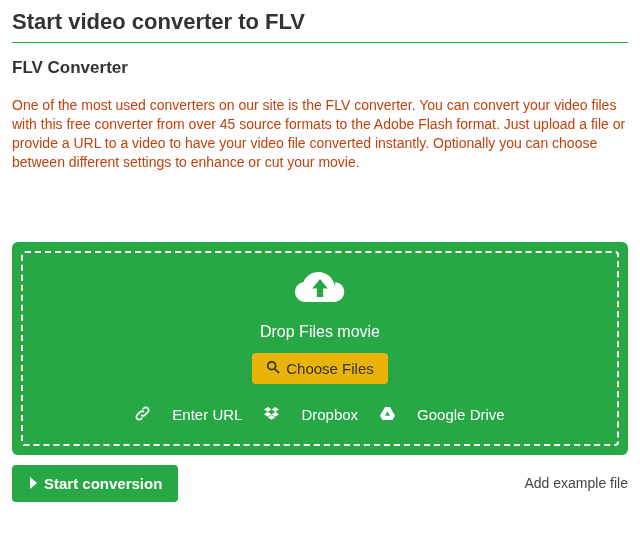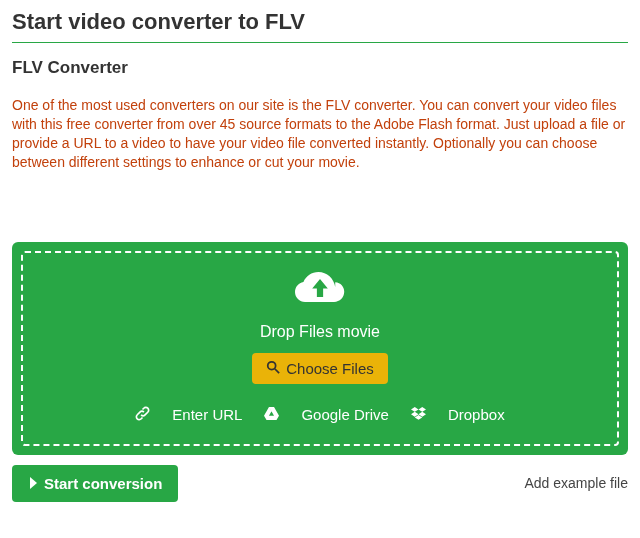--- a/index.html
+++ b/index.html
@@ -166,32 +166,32 @@
           <span>
             <svg viewBox="0 0 16 16">
                 <path d="M6.5 9.5a3 3 0 0 0 4.24 0l2.83-2.83a3 3 0 1 0-4.24-4.24L8 3.76M9.5 6.5a3 3 0 0 0-4.24 0L2.43 9.33a3 3 0 1 0 4.24 4.24L8 12.24" fill="none" stroke="#fff" stroke-width="1.8"></path>
               </svg>
           </span>
           <span>Enter URL</span>
         </button>
         <button class="source-btn">
           <span>
             <svg viewBox="0 0 16 16">
+                <path d="M4 1 0 3.6l4 2.6 4-2.6zM12 1 8 3.6l4 2.6 4-2.6zM0 8.8l4 2.6 4-2.6-4-2.6zM12 6.2 8 8.8l4 2.6 4-2.6zM4 12.2l4 2.4 4-2.4-4-2.6z"></path>
+              </svg>
+          </span>
+          <span>Dropbox</span>
+        </button>
+        <button class="source-btn">
+          <span>
+            <svg viewBox="0 0 16 16">
                 <path d="M5.3 1h5.4L16 10.3H10.7zM0 10.3 2.7 15h10.6l2.7-4.7zM5.3 1 0 10.3l2.7 4.7L8 5.7z"></path>
               </svg>
           </span>
           <span>Google Drive</span>
-        </button>
-        <button class="source-btn">
-          <span>
-            <svg viewBox="0 0 16 16">
-                <path d="M4 1 0 3.6l4 2.6 4-2.6zM12 1 8 3.6l4 2.6 4-2.6zM0 8.8l4 2.6 4-2.6-4-2.6zM12 6.2 8 8.8l4 2.6 4-2.6zM4 12.2l4 2.4 4-2.4-4-2.6z"></path>
-              </svg>
-          </span>
-          <span>Dropbox</span>
         </button>
       </div>
     </div>
   </div>
 
   <div class="bottom-row">
     <button class="start-btn">
       <span>
         <svg viewBox="0 0 10 12">
             <path d="M2 0 L9 6 L2 12 Z"></path>

